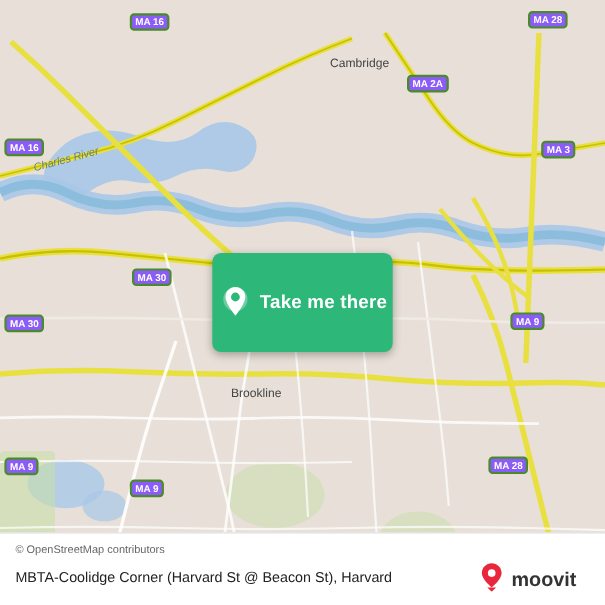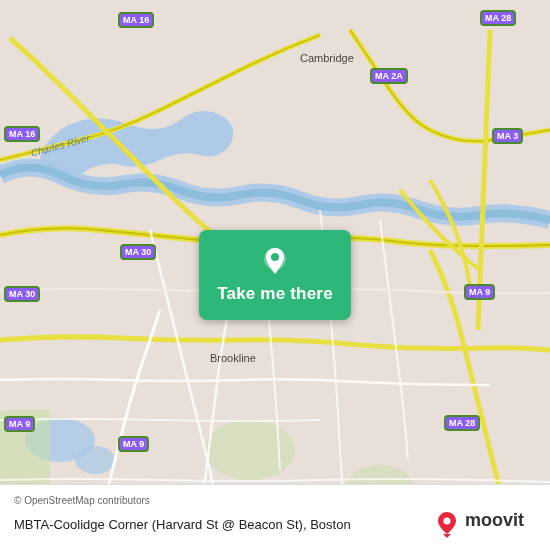--- a/index.html
+++ b/index.html
@@ -62,21 +62,21 @@
 
     #location-name {
       font-size: 13px;
       color: #222;
       font-weight: 400;
       flex: 1;
     }
 
     #moovit-logo {
       display: flex;
-      align-items: flex-start;
+      align-items: flex-end;
       gap: 4px;
       font-size: 18px;
       font-weight: bold;
       color: #333;
     }
 
     #moovit-icon {
       width: 28px;
       height: 28px;
     }
@@ -85,25 +85,25 @@
     #take-me-there-btn {
       position: absolute;
       top: 50%;
       left: 50%;
       transform: translate(-50%, -50%);
       background: #2db87a;
       color: white;
       border: none;
       border-radius: 8px;
       padding: 0;
-      width: 152px;
+      width: 164px;
       height: 90px;
       cursor: pointer;
       display: flex;
-      flex-direction: column;
+      flex-direction: row;
       align-items: center;
       justify-content: center;
       gap: 6px;
       box-shadow: 0 2px 8px rgba(0,0,0,0.3);
     }
 
     #take-me-there-btn .pin-icon {
       width: 32px;
       height: 32px;
     }
@@ -226,21 +226,21 @@
       <circle cx="16" cy="11" r="4" fill="#2db87a"></circle>
     </svg>
     <span id="take-me-there-label">Take me there</span>
   </button>
 
   <div id="info-bar">
     <div id="copyright-text">© OpenStreetMap contributors</div>
     <div id="location-row">
       <div id="location-name">
         <span>MBTA-Coolidge Corner (Harvard St @ Beacon St),</span>
-        <span>Boston</span>
+        <span>Harvard</span>
       </div>
 
       <div id="moovit-logo">
         <svg id="moovit-icon" viewBox="0 0 28 28" xmlns="http://www.w3.org/2000/svg">
           <path d="M14 2C9.03 2 5 6.03 5 11C5 17 14 24 14 24C14 24 23 17 23 11C23 6.03 18.97 2 14 2Z" fill="#e8273c"></path>
           <circle cx="14" cy="11" r="3.5" fill="white"></circle>
           <path d="M10 24L14 28L18 24" fill="#e8273c"></path>
         </svg>
         <span style="font-weight:700; font-size:18px; color:#333;">moovit</span>
       </div>

